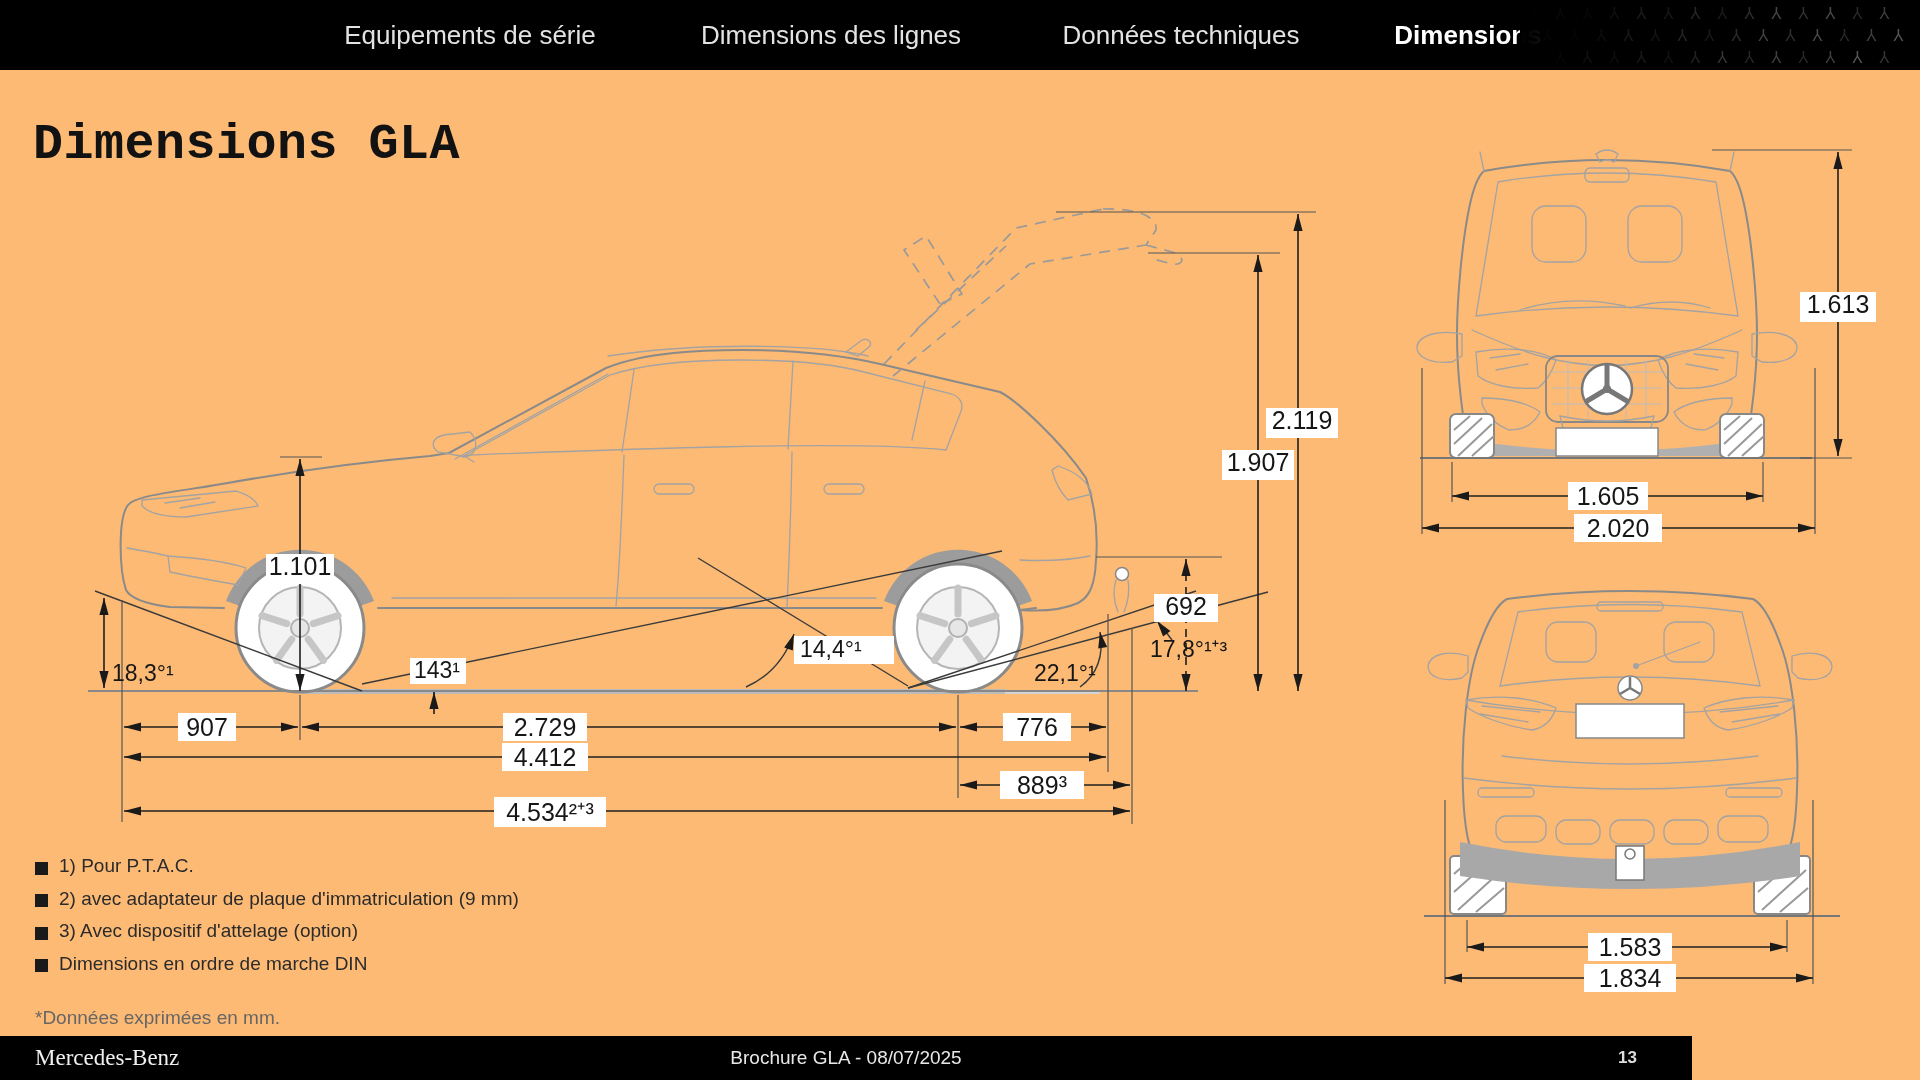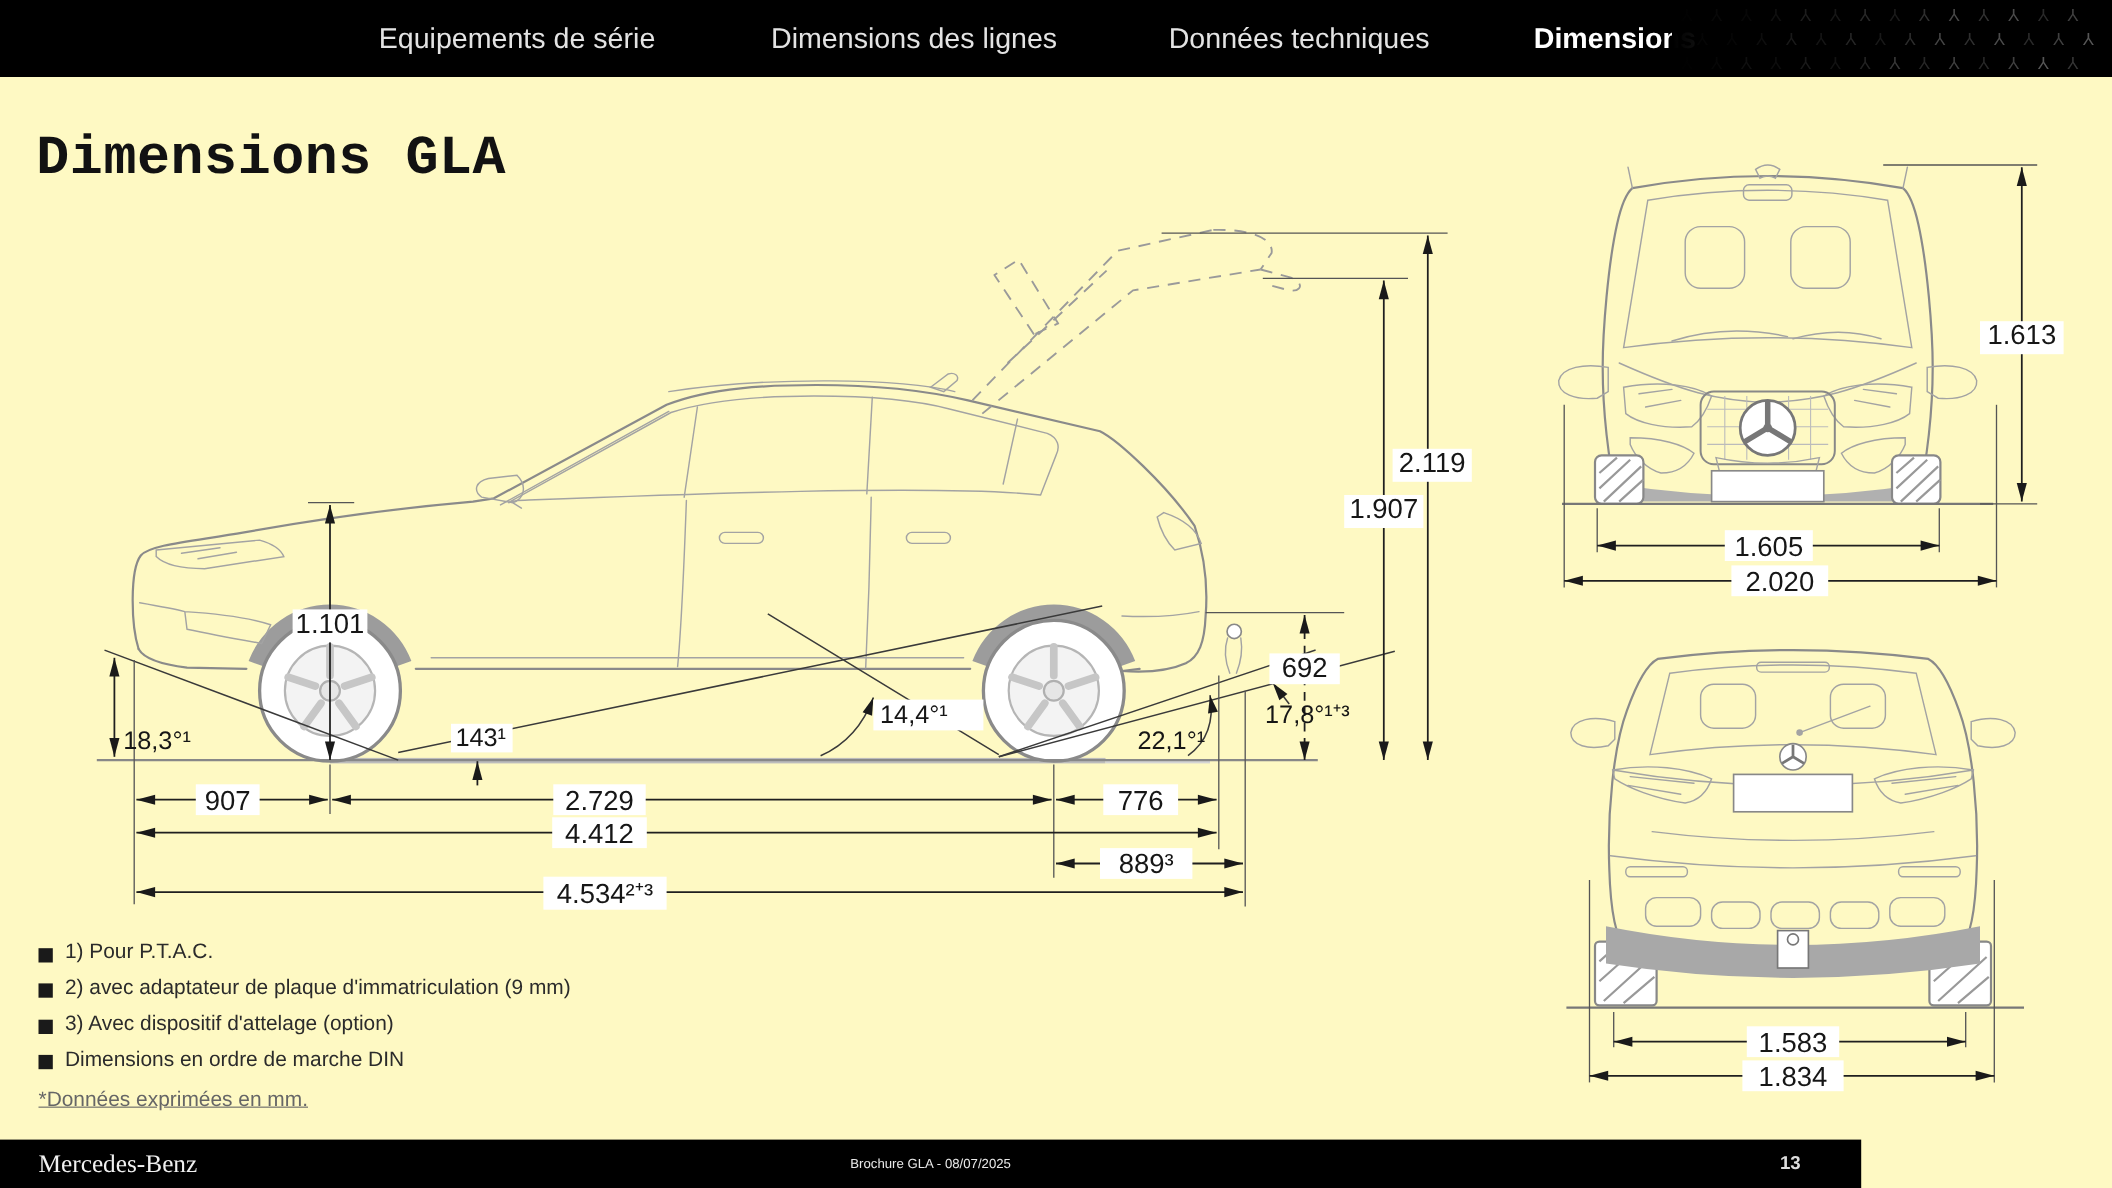--- a/index.html
+++ b/index.html
@@ -1,16 +1,16 @@
 <!DOCTYPE html>
 <html><head>
 <meta charset="utf-8">
 <style>
   html,body{margin:0;padding:0;background:#fff;}
-  .page{position:relative;width:1920px;height:1080px;background:#fef9c3;overflow:hidden;
+  .page{position:relative;width:1920px;height:1080px;background:#fdba74;overflow:hidden;
         font-family:"Liberation Sans", sans-serif;}
   
   .nav{position:absolute;left:0;top:0;width:1920px;height:70px;background:#000;}
   .nav-item{position:absolute;top:50%;transform:translate(-50%,-50%);color:#e3e3e3;
             font-size:26px;white-space:nowrap;cursor:pointer;}
   .nav-item.active{color:#fff;font-weight:bold;}
   .star-pattern{position:absolute;right:0;top:0;width:400px;height:70px;overflow:hidden;padding-top:1px;box-sizing:border-box;}
   .star-row{height:22px;line-height:22px;white-space:nowrap;}
   .st{display:inline-block;transform:rotate(180deg);color:#5e5e5e;font-size:16px;width:27px;text-align:center;}
   .star-fade{position:absolute;inset:0;background:linear-gradient(to right,#000 0%,rgba(0,0,0,.75) 25%,rgba(0,0,0,0) 75%);}
@@ -25,27 +25,27 @@
   .dim{stroke:#1f1f1f;stroke-width:1.6;fill:none;}
   .ext{stroke:#555;stroke-width:1.2;fill:none;}
   .ang{stroke:#3a3a3a;stroke-width:1.4;fill:none;}
   .gap{fill:#fff;}
   .dt{font-family:"Liberation Sans", sans-serif;font-size:25px;fill:#161616;text-anchor:middle;}
   .da{font-family:"Liberation Sans", sans-serif;font-size:23px;fill:#161616;text-anchor:start;}
   
   .footnotes{position:absolute;left:35px;top:850px;width:640px;}
   .fn-row{display:flex;align-items:center;height:32.5px;font-size:19px;color:#2b2b2b;}
   .fn-bullet{width:13px;height:13px;background:#1a1a1a;margin:4px 11px 0 0;flex:none;}
-  .fn-note{margin-top:9px;font-size:19px;color:#666;text-decoration:underline;}
+  .fn-note{margin-top:27px;font-size:19px;color:#666;}
   
   .footer{position:absolute;left:0;bottom:0;width:1692px;height:44px;background:#000;}
   .f-brand{position:absolute;left:35px;top:50%;transform:translateY(-50%);
            font-family:"Liberation Serif", serif;font-size:23px;color:#f0f0f0;}
   .f-center{position:absolute;left:50%;top:50%;transform:translate(-50%,-50%);
-            font-size:12px;color:#e8e8e8;}
+            font-size:19px;color:#e8e8e8;}
   .f-page{position:absolute;right:55px;top:50%;transform:translateY(-50%);
           font-size:17px;color:#ddd;font-weight:bold;}
 </style>
 </head>
 <body>
 
 <div class="page">
 
   <header class="nav">
     <div class="nav-item" style="left:470px">Equipements de série</div>

